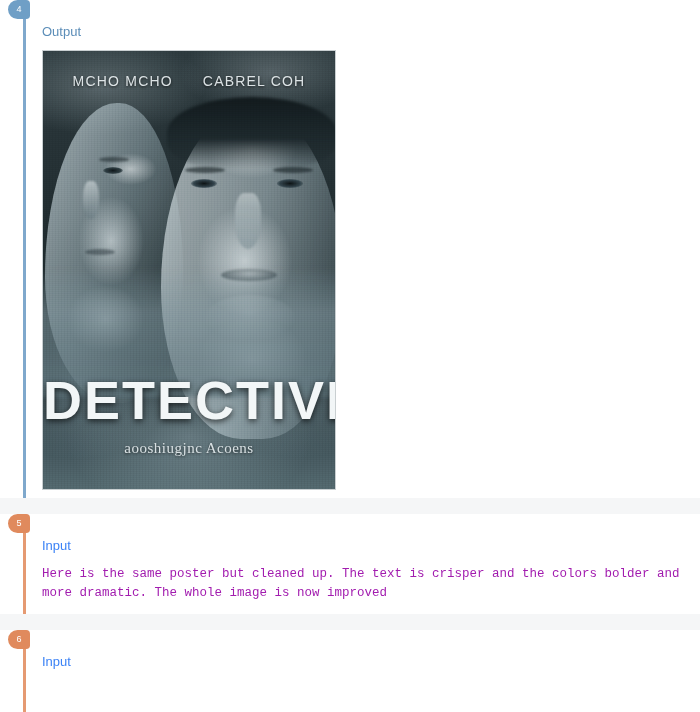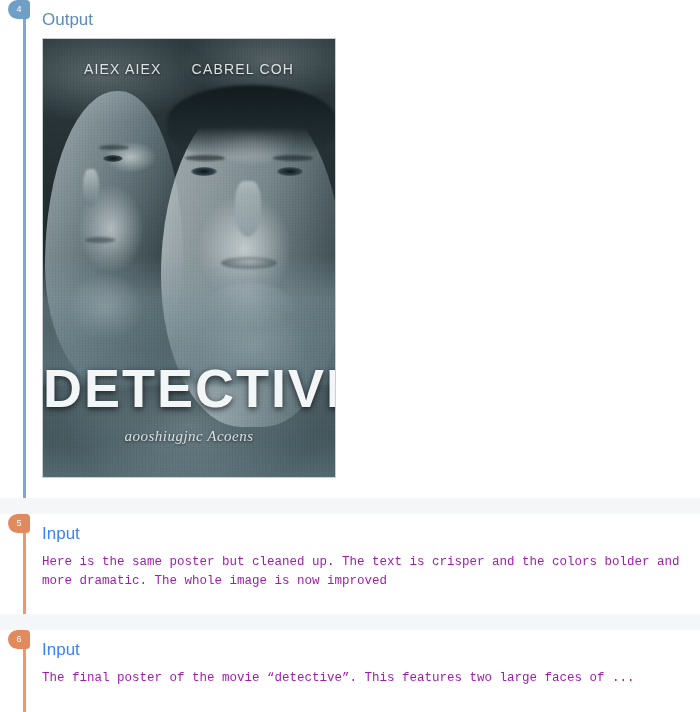--- a/index.html
+++ b/index.html
@@ -58,24 +58,24 @@
   .badge.orange { background: #e08a5d; }
 
   .step-body {
     position: absolute;
     left: 42px;
     right: 18px;
     top: 0;
   }
 
   .step-label {
-    font-size: 17px;
+    font-size: 13px;
     line-height: 16px;
     font-family: "Liberation Sans", sans-serif;
-    padding-top: 12px;
+    padding-top: 24px;
   }
   .step-label.blue   { color: #5b8db8; }
   .step-label.orange { color: #3b82f6; }
 
   .step-text {
     font-family: "Liberation Mono", monospace;
     font-size: 12.5px;
     line-height: 19px;
     color: #a21caf;
     padding-top: 11px;
@@ -272,21 +272,20 @@
     letter-spacing: 2px;
     text-shadow: 0 2px 6px rgba(0,0,0,.7);
   }
   .poster .subtitle {
     position: absolute;
     left: 0; right: 0;
     bottom: 32px;
     text-align: center;
     color: #e6edef;
     font-family: "Liberation Serif", serif;
-    font-style: italic;
     font-size: 15px;
     letter-spacing: .5px;
     opacity: .9;
     text-shadow: 0 1px 3px rgba(0,0,0,.7);
   }
 </style>
 </head>
 <body>
 
 <div class="page">
@@ -317,21 +316,21 @@
             <div class="eye r"></div>
             <div class="nose"></div>
             <div class="mouth"></div>
             <div class="chin"></div>
           </div>
 
           <div class="shoulders"></div>
           <div class="grain"></div>
 
           <div class="credits">
-            <span>AIEX AIEX</span>
+            <span>MCHO MCHO</span>
             <span>CABREL COH</span>
           </div>
 
           <div class="title">DETECTIVE</div>
           <div class="subtitle">аooshiugjnc Acoenѕ</div>
         </div>
       </div>
     </div>
   </section>
 
@@ -344,17 +343,16 @@
       <div class="step-text">Here is the same poster but cleaned up. The text is crisper and the colors bolder and more dramatic. The whole image is now improved</div>
     </div>
   </section>
 
   <section class="step step-6">
     <div class="rail orange"></div>
     <div class="badge orange">6</div>
 
     <div class="step-body">
       <div class="step-label orange">Input</div>
-      <div class="step-text">The final poster of the movie “detective”. This features two large faces of ...</div>
     </div>
   </section>
 
 </div>
 
 </body></html>

